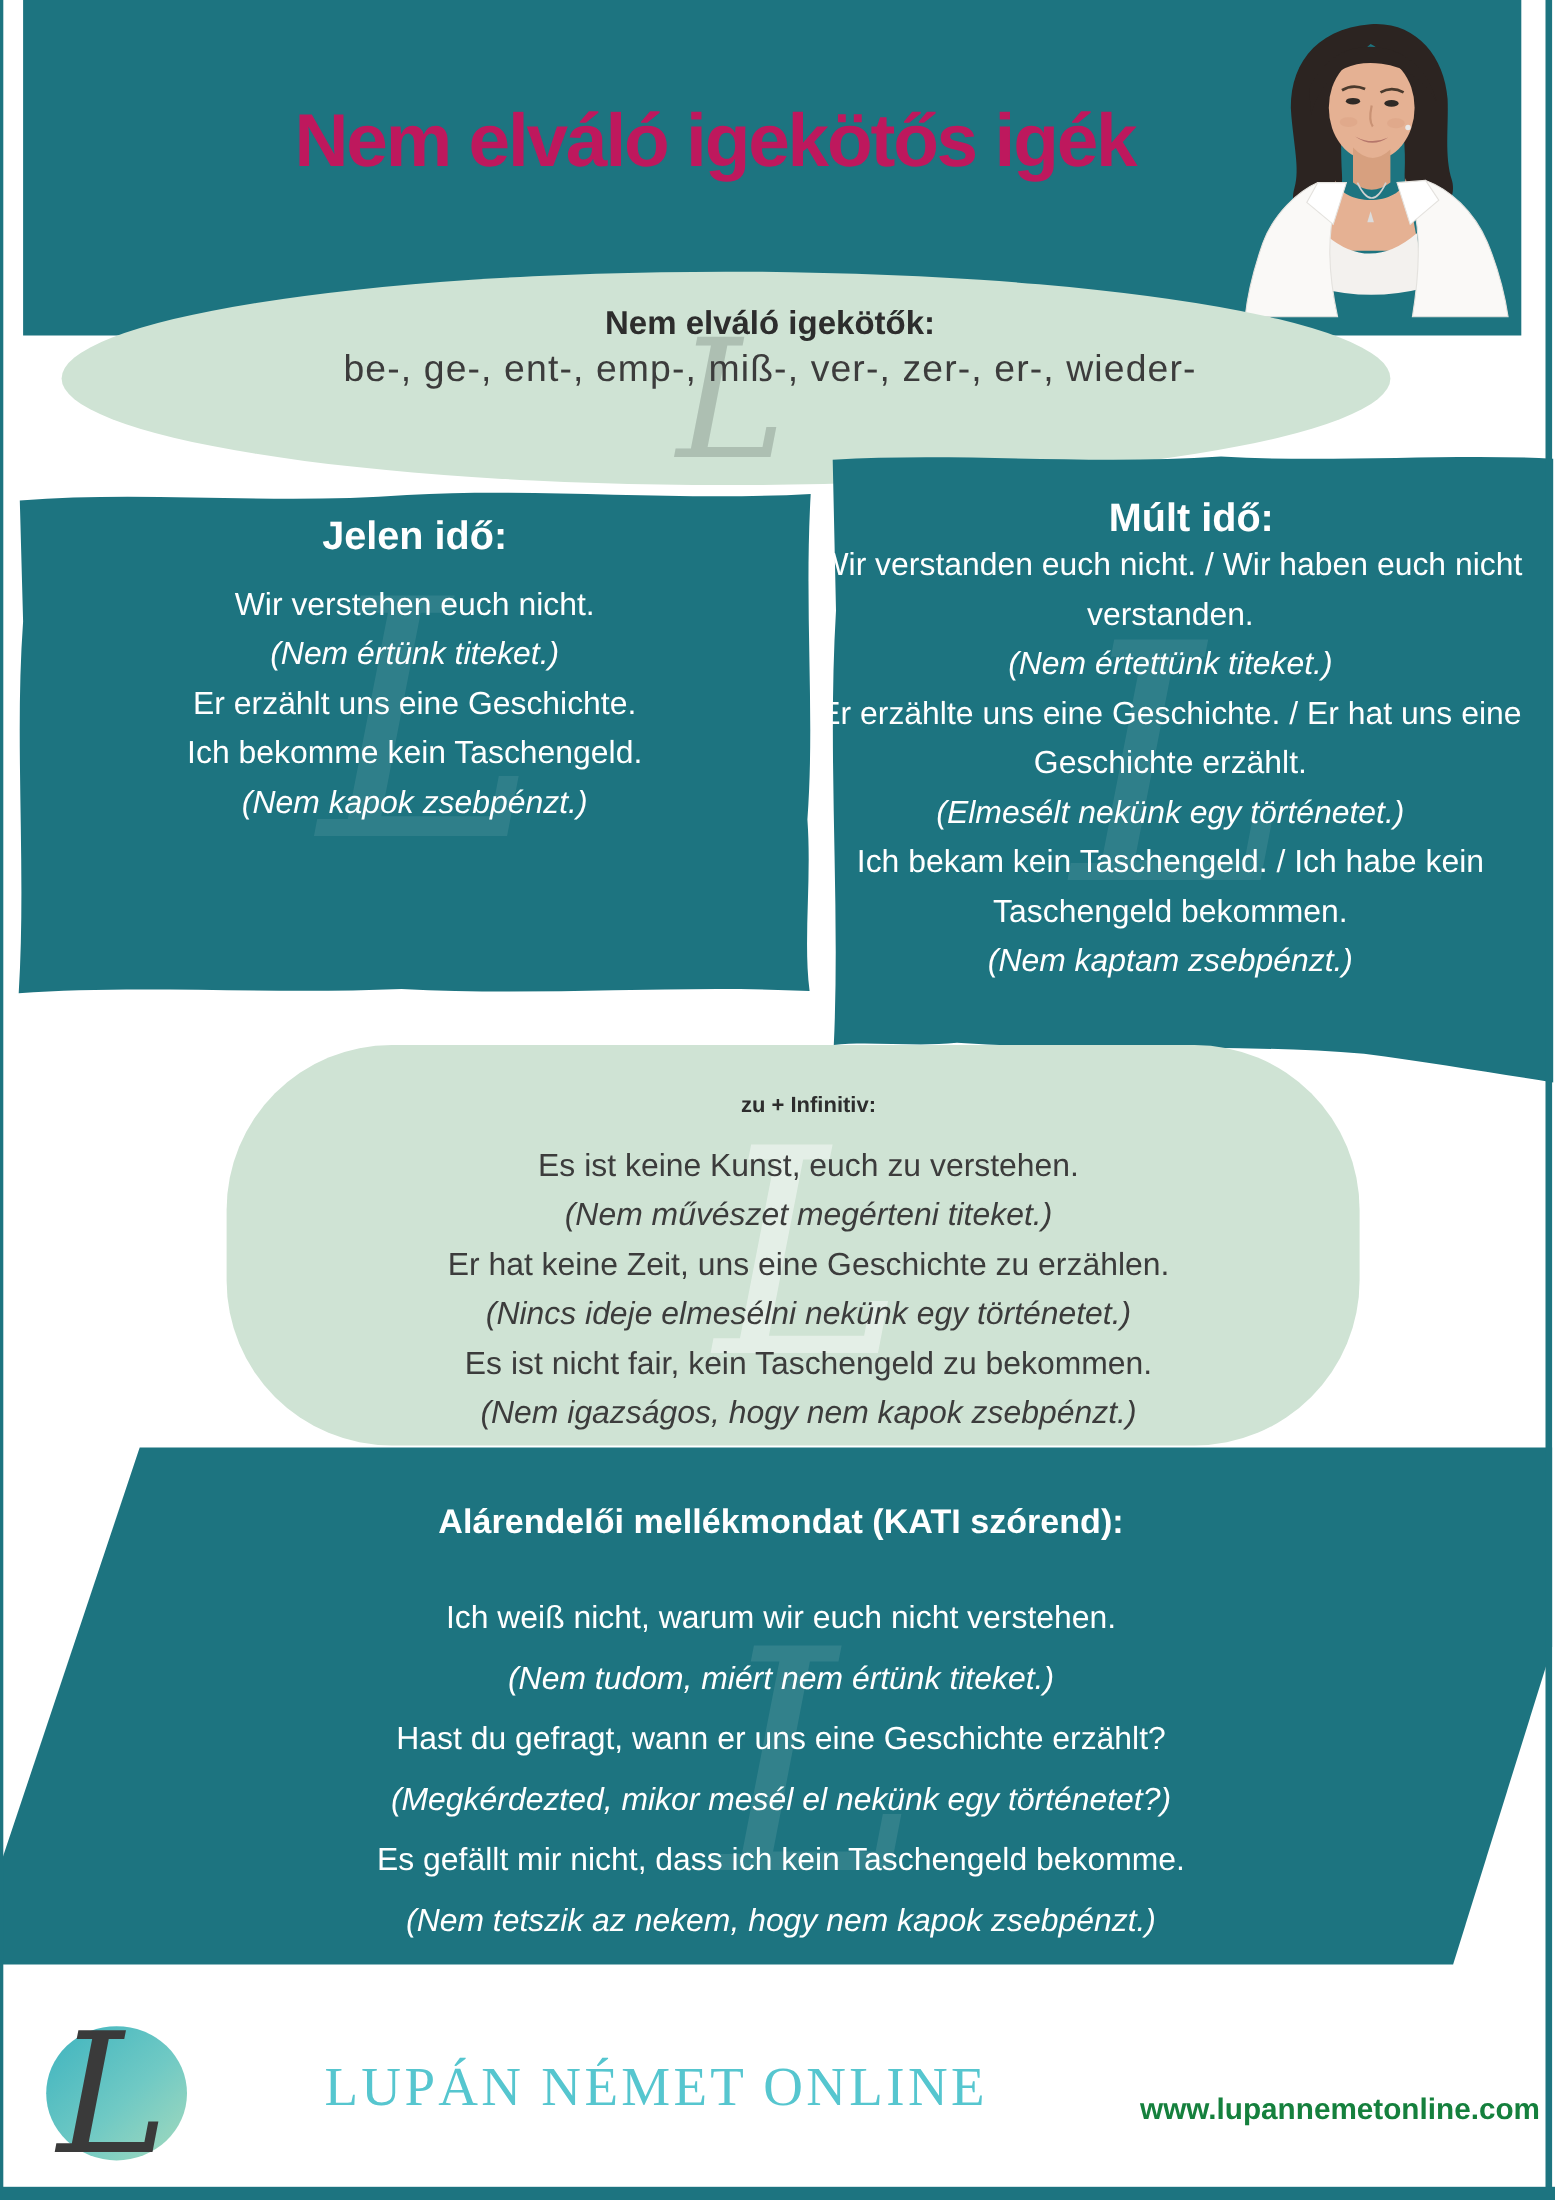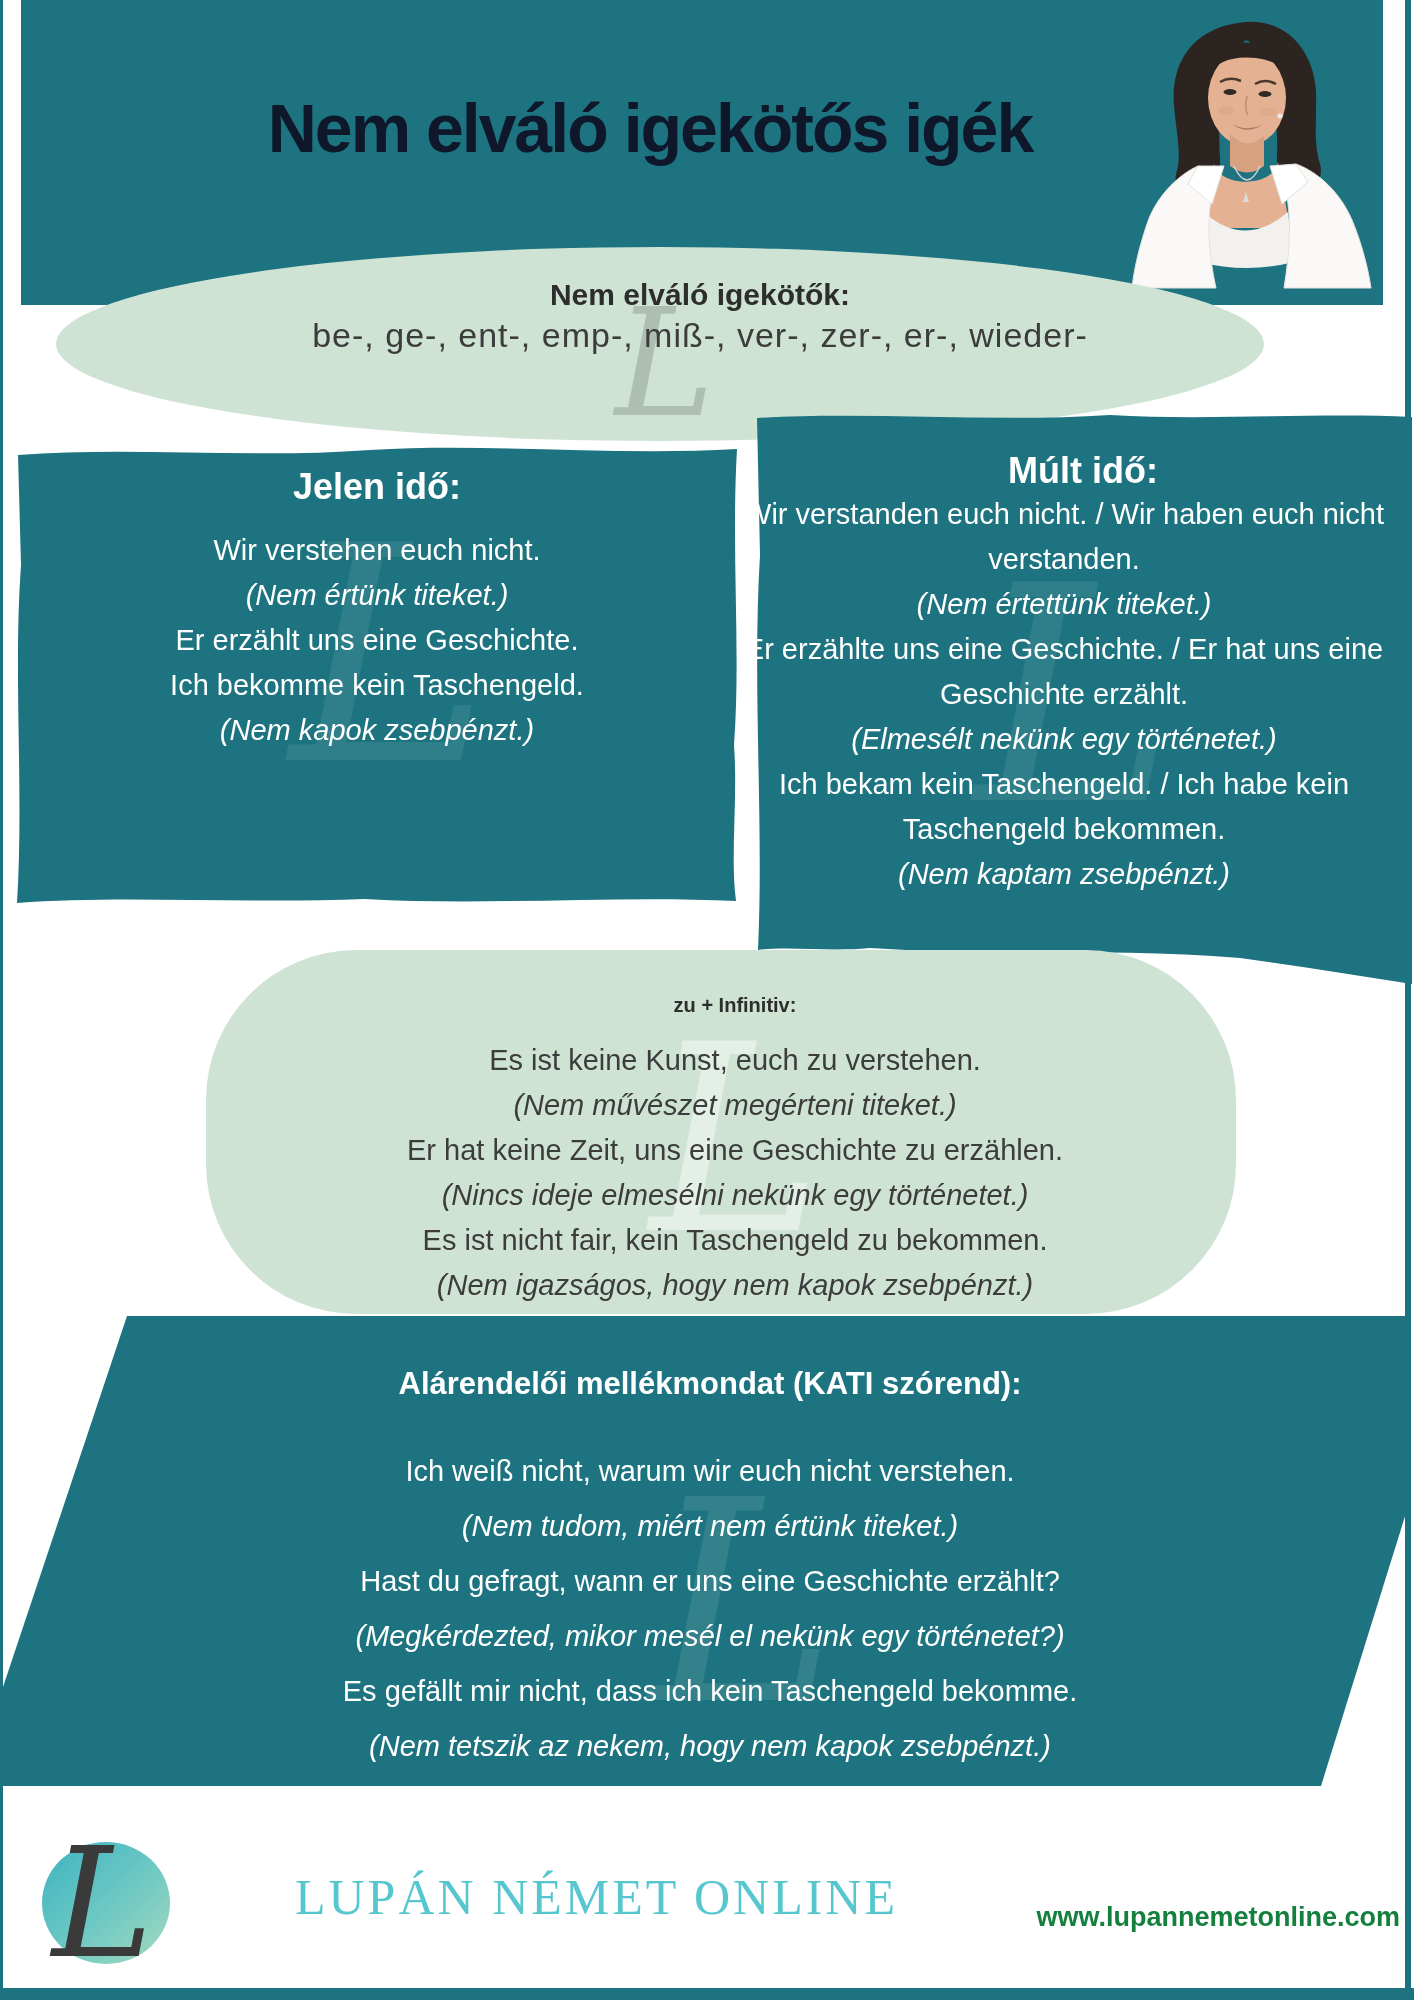--- a/index.html
+++ b/index.html
@@ -1,21 +1,21 @@
 <!DOCTYPE html>
 <html><head>
 <meta charset="utf-8">
 <style>
   html,body{margin:0;padding:0;background:#ffffff;}
   .page{position:relative;width:1414px;height:2000px;background:#ffffff;overflow:hidden;
         font-family:"Liberation Sans",sans-serif;}
   .bg{position:absolute;left:0;top:0;width:1414px;height:2000px;z-index:0;}
   .txt{position:absolute;z-index:2;text-align:center;}
   .h-title{left:100px;top:92px;width:1100px;font-size:68px;line-height:72px;font-weight:700;
-           color:#0f172a;letter-spacing:-2px;}
+           color:#be185d;letter-spacing:-2px;}
   .band-head{left:200px;top:278px;width:1000px;font-size:30px;font-weight:700;color:#2d2d2d;}
   .band-list{left:150px;top:316px;width:1100px;font-size:34px;font-weight:400;color:#3c3c3c;
              letter-spacing:1px;}
   .box-head{font-size:36px;font-weight:700;color:#ffffff;}
   .box-body{font-size:29px;line-height:45px;color:#ffffff;font-weight:400;}
   .jelen-head{left:97px;top:466px;width:560px;}
   .jelen-body{left:97px;top:528px;width:560px;}
   .mult-head{left:753px;top:450px;width:660px;}
   .mult-body{left:734px;top:492px;width:660px;}
   .zu-head{left:285px;top:994px;width:900px;font-size:20px;font-weight:700;color:#2d2d2d;}

